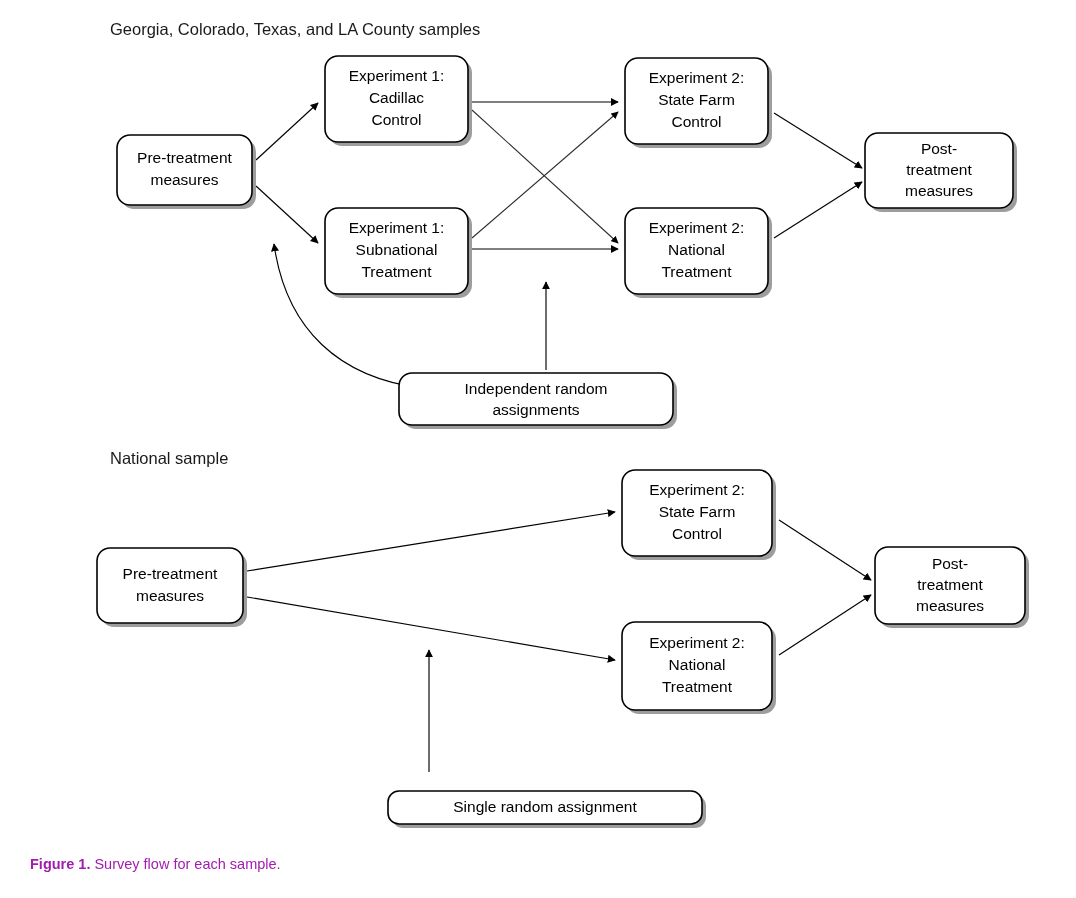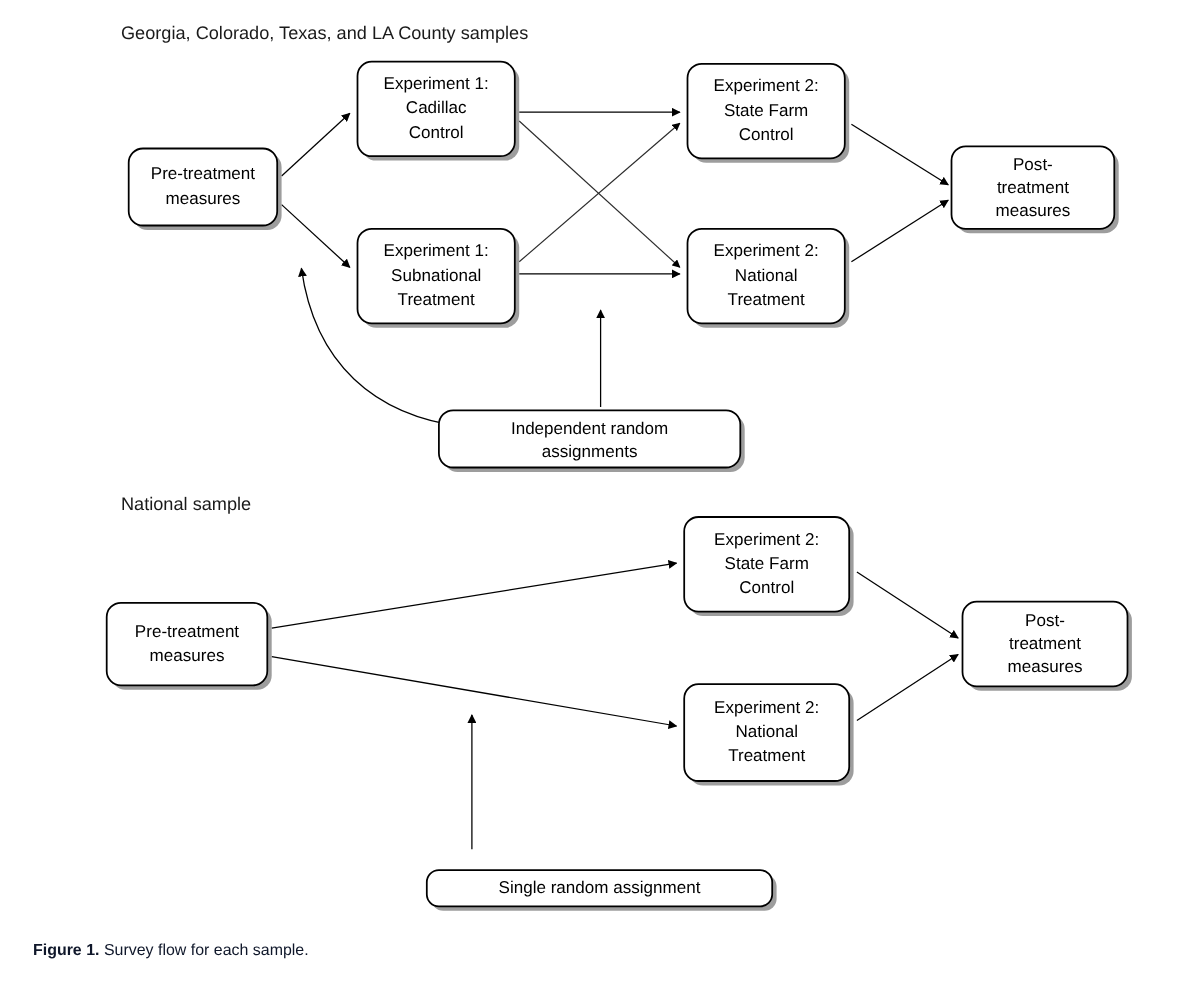--- a/index.html
+++ b/index.html
@@ -59,21 +59,21 @@
     stroke: #2b2b2b;
     stroke-width: 1.05;
     fill: none;
   }
   .caption {
     position: absolute;
     left: 30px;
     top: 856px;
     font-family: "Liberation Sans", sans-serif;
     font-size: 14.5px;
-    color: #0f172a;
+    color: #a21caf;
     white-space: nowrap;
   }
   .caption b {
     font-weight: bold;
   }
   .caption .cap-text {
     font-weight: normal;
     margin-left: 4px;
   }
 </style>

